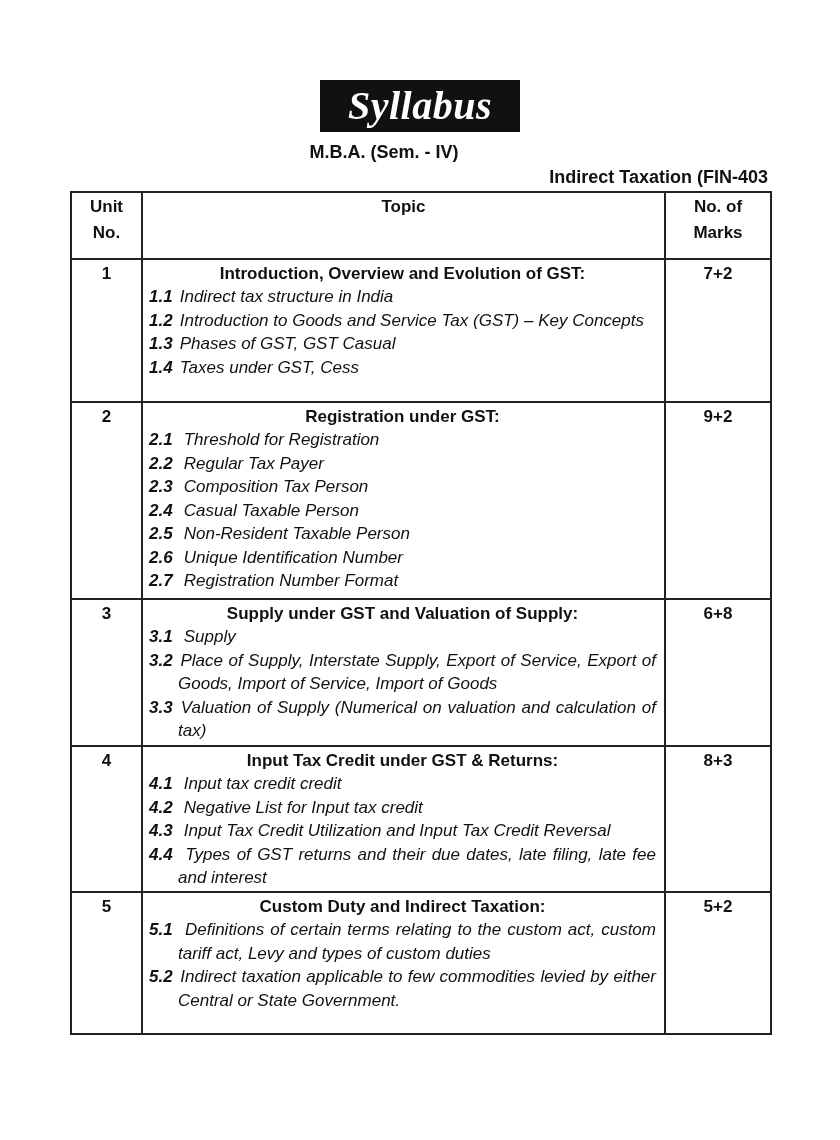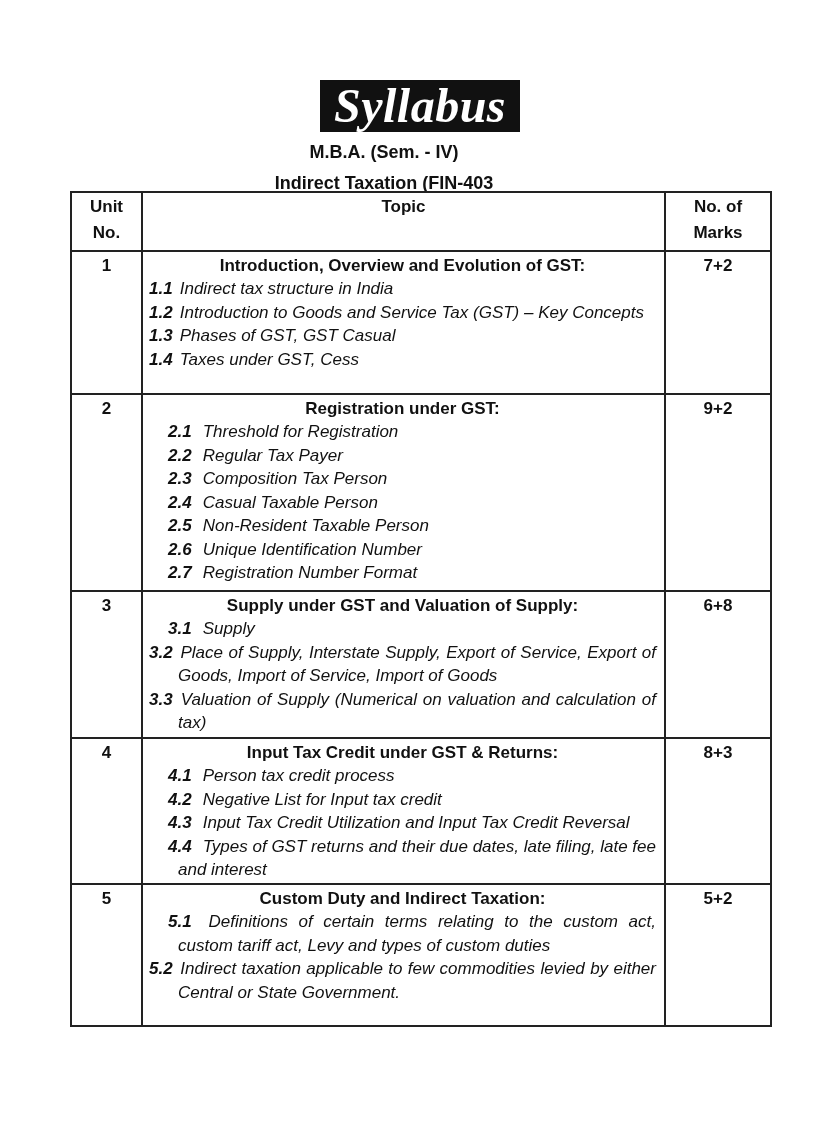--- a/index.html
+++ b/index.html
@@ -24,49 +24,49 @@
       background: #111111;
       color: #ffffff;
       display: flex;
       align-items: center;
       justify-content: center;
     }
     .title-box span {
       font-family: "Liberation Serif", "DejaVu Serif", serif;
       font-style: italic;
       font-weight: bold;
-      font-size: 48px;
+      font-size: 40px;
       letter-spacing: 0.5px;
       line-height: 1;
     }
     .subtitle {
       position: absolute;
       left: 0;
       width: 768px;
       text-align: center;
       font-weight: bold;
       font-size: 18px;
       line-height: 22px;
     }
     .subtitle.course { top: 141px; }
-    .subtitle.paper { top: 172px; }
+    .subtitle.paper { top: 166px; text-align: right; }
 
     table.syllabus {
       position: absolute;
       left: 70px;
       top: 191px;
       width: 700px;
       border-collapse: collapse;
       table-layout: fixed;
       font-size: 17px;
     }
     table.syllabus td, table.syllabus th {
       border: 2px solid #222222;
       vertical-align: top;
-      padding: 4px;
+      padding: 12px;
     }
     col.c-unit { width: 71px; }
     col.c-topic { width: 523px; }
     col.c-marks { width: 106px; }
 
     th {
       font-weight: bold;
       text-align: center;
       font-size: 17px;
       line-height: 26px;
@@ -95,21 +95,21 @@
       text-indent: -29px;
       text-align: justify;
       font-style: italic;
     }
     .sub-num {
       font-weight: bold;
       display: inline-block;
       text-indent: 0;
       min-width: 26px;
     }
-    .sub-num.wide { min-width: 30px; margin-left: 19px; }
+    .sub-num.wide { min-width: 30px; }
 
     tr.r1 { height: 143px; }
     tr.r2 { height: 197px; }
     tr.r3 { height: 147px; }
     tr.r4 { height: 146px; }
     tr.r5 { height: 142px; }
   </style>
 </head>
 <body>
 
@@ -175,21 +175,21 @@
         <div class="sub-item"><span class="sub-num">3.2</span> <span>Place of Supply, Interstate Supply, Export of Service, Export of Goods, Import of Service, Import of Goods</span></div>
         <div class="sub-item"><span class="sub-num">3.3</span> <span>Valuation of Supply (Numerical on valuation and calculation of tax)</span></div>
       </td>
       <td class="marks-cell">6+8</td>
     </tr>
 
     <tr class="r4">
       <td class="unit-cell">4</td>
       <td class="topic-cell">
         <div class="unit-heading">Input Tax Credit under GST &amp; Returns:</div>
-        <div class="sub-item"><span class="sub-num wide">4.1</span> <span>Person tax credit process</span></div>
+        <div class="sub-item"><span class="sub-num wide">4.1</span> <span>Input tax credit credit</span></div>
         <div class="sub-item"><span class="sub-num wide">4.2</span> <span>Negative List for Input tax credit</span></div>
         <div class="sub-item"><span class="sub-num wide">4.3</span> <span>Input Tax Credit Utilization and Input Tax Credit Reversal</span></div>
         <div class="sub-item"><span class="sub-num wide">4.4</span> <span>Types of GST returns and their due dates, late filing, late fee and interest</span></div>
       </td>
       <td class="marks-cell">8+3</td>
     </tr>
 
     <tr class="r5">
       <td class="unit-cell">5</td>
       <td class="topic-cell">

